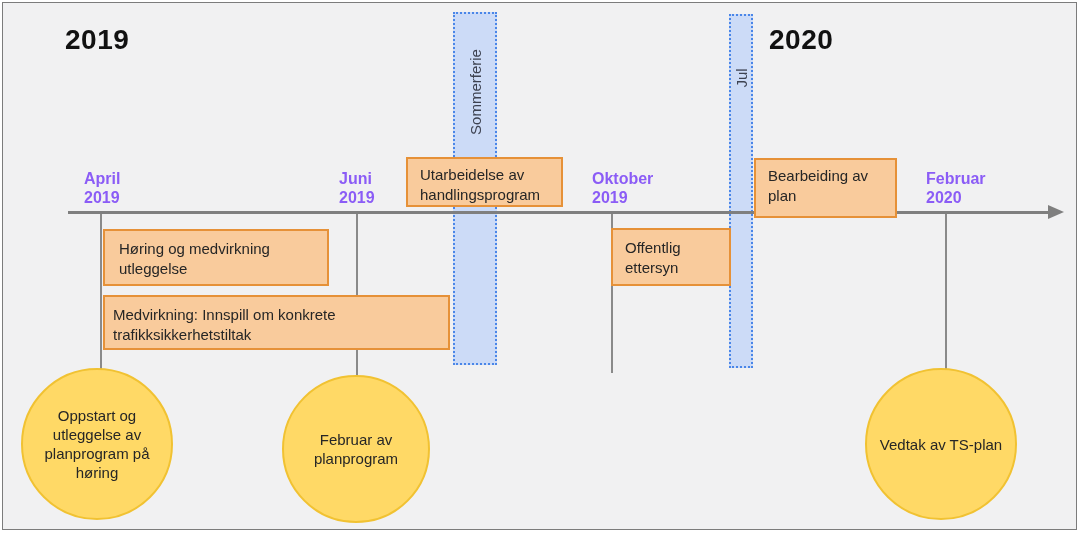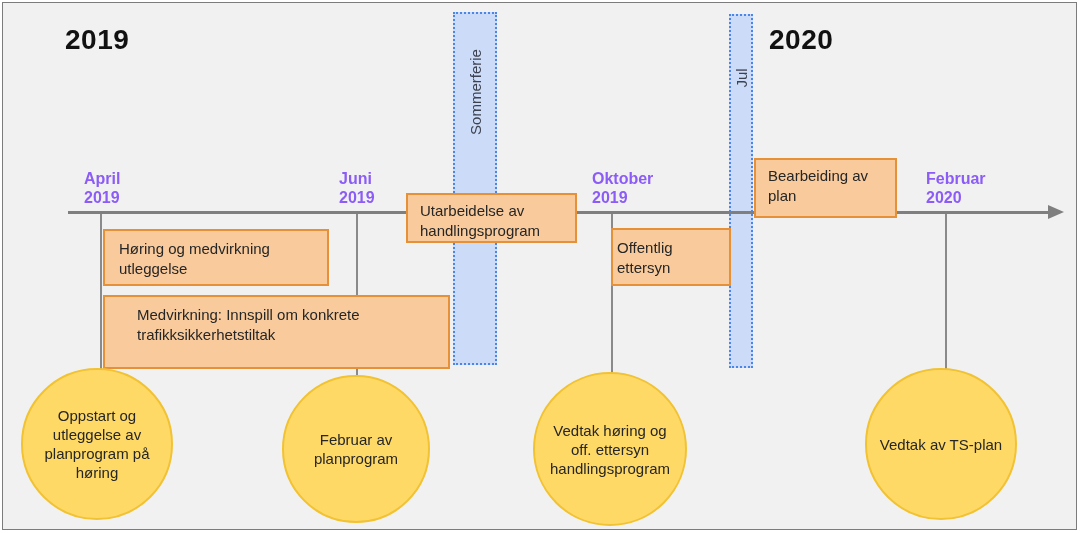--- a/index.html
+++ b/index.html
@@ -28,25 +28,25 @@
   .tl-arrow{position:absolute;left:1048px;top:205px;width:0;height:0;border-left:16px solid #7f7f7f;border-top:7px solid transparent;border-bottom:7px solid transparent;z-index:2;}
 
   .tick{position:absolute;width:2px;background:#8a8a8a;z-index:1;}
   .tick-april{left:100px;top:213px;height:156px;}
   .tick-juni{left:356px;top:213px;height:163px;}
   .tick-oktober{left:611px;top:213px;height:160px;}
   .tick-februar{left:945px;top:213px;height:156px;}
 
   .abox{position:absolute;background:#f9cb9c;border:2px solid #e69138;box-sizing:border-box;
         font-size:15px;line-height:20px;color:#262626;padding:6px 12px;z-index:3;}
-  .abox-utarbeidelse{left:406px;top:157px;width:171px;height:50px;margin-top:36px;}
+  .abox-utarbeidelse{left:406px;top:157px;width:157px;height:50px;}
   .abox-bearbeiding{left:754px;top:158px;width:143px;height:60px;}
   .abox-horing{left:103px;top:229px;width:226px;height:57px;padding:8px 14px;}
-  .abox-medvirkning{left:103px;top:295px;width:347px;height:74px;padding:8px 32px;}
-  .abox-offentlig{left:611px;top:228px;width:120px;height:58px;padding:8px 4px;}
+  .abox-medvirkning{left:103px;top:295px;width:347px;height:55px;padding:8px 8px;}
+  .abox-offentlig{left:611px;top:228px;width:120px;height:58px;padding:8px 12px;}
 
   .circle{position:absolute;background:#ffd966;border:2px solid #f1c232;border-radius:50%;
           box-sizing:border-box;display:flex;align-items:center;justify-content:center;text-align:center;
           font-size:15px;line-height:19px;color:#262626;z-index:3;padding:0 10px;}
   .circle-1{left:21px;top:368px;width:152px;height:152px;}
   .circle-2{left:282px;top:375px;width:148px;height:148px;}
   .circle-3{left:533px;top:372px;width:154px;height:154px;}
   .circle-4{left:865px;top:368px;width:152px;height:152px;justify-content:center;}
 </style>
 </head>
@@ -95,19 +95,16 @@
   <div class="abox abox-horing">Høring og medvirkning utleggelse</div>
   <div class="abox abox-medvirkning">Medvirkning: Innspill om konkrete trafikksikkerhetstiltak</div>
   <div class="abox abox-offentlig">Offentlig ettersyn</div>
 
   <div class="circle circle-1">
     <span>Oppstart og utleggelse av planprogram på høring</span>
   </div>
   <div class="circle circle-2">
     <span>Februar av planprogram</span>
   </div>
-  <div class="circle circle-3">
-    <span>Vedtak høring og off. ettersyn handlingsprogram</span>
-  </div>
   <div class="circle circle-4">
     <span>Vedtak av TS-plan</span>
   </div>
 </div>
 
 </body></html>

